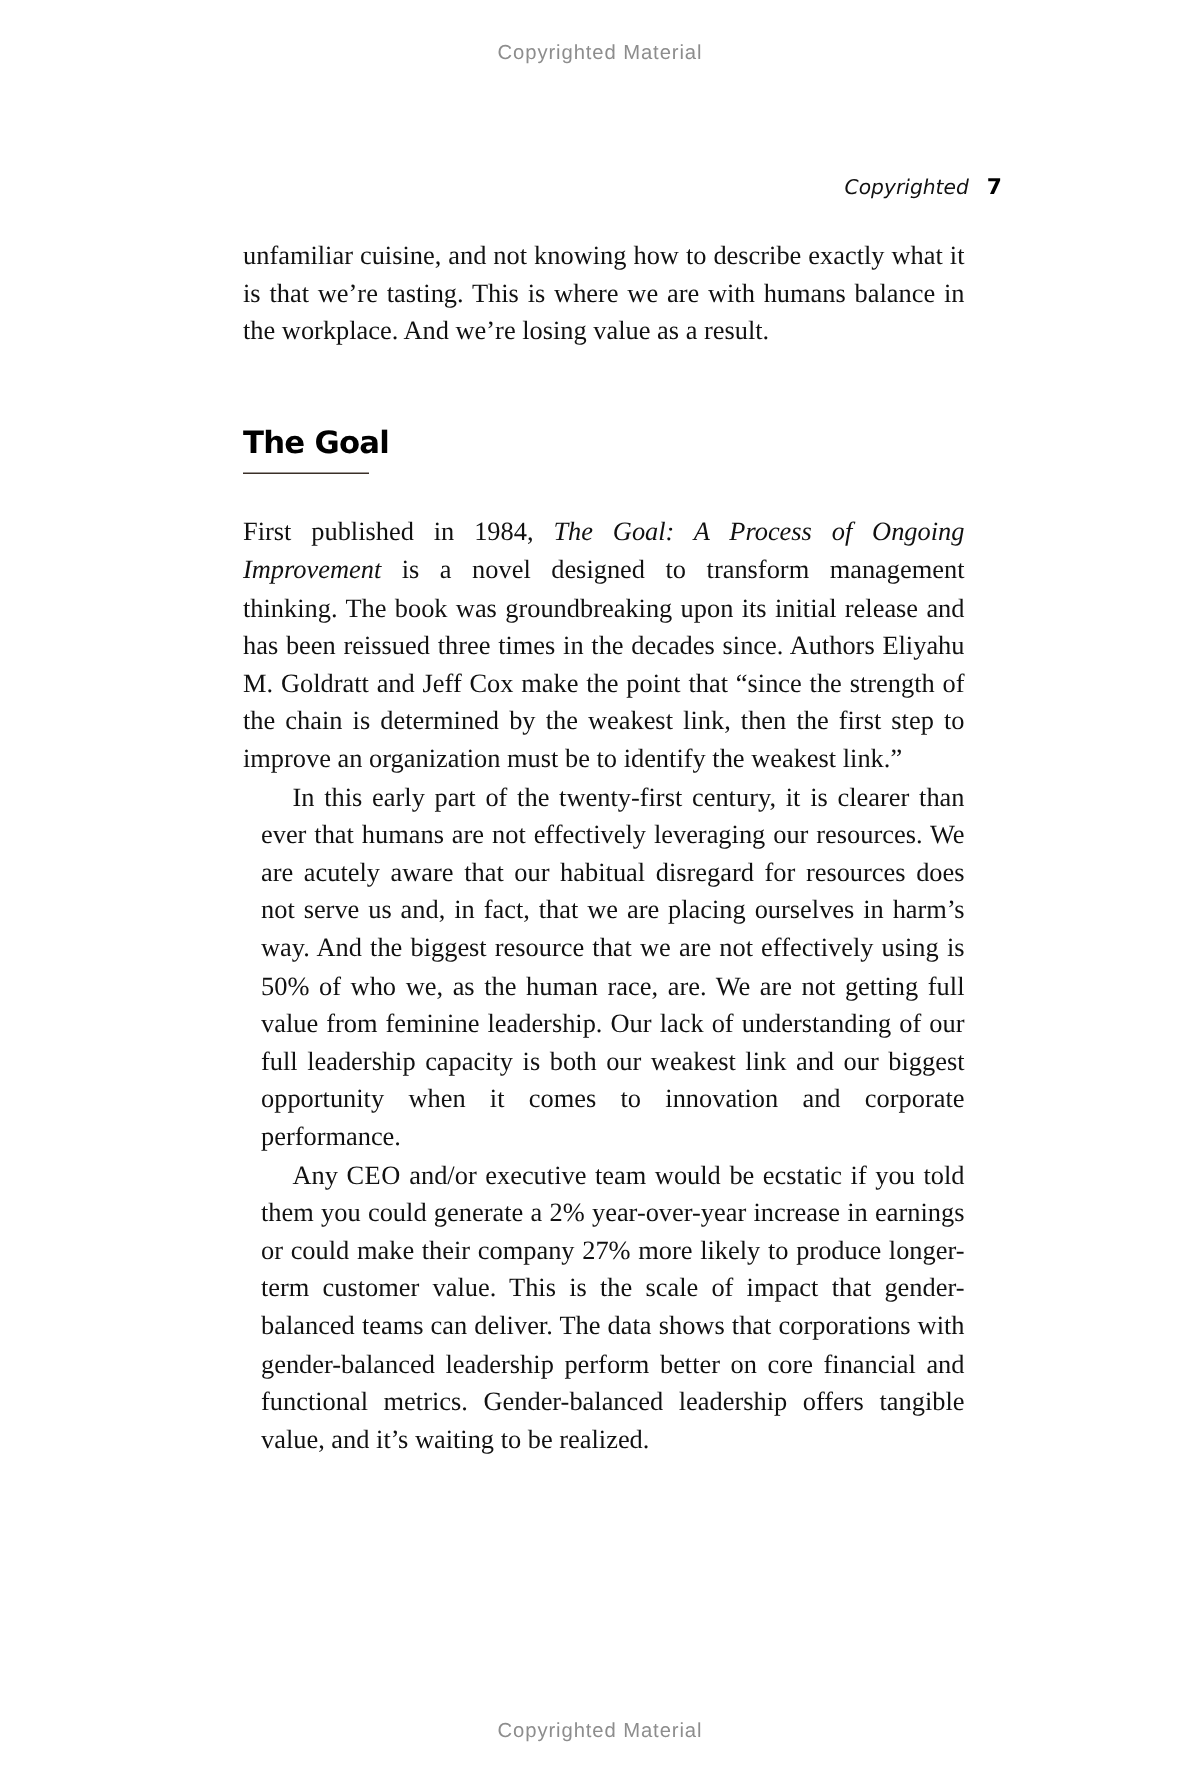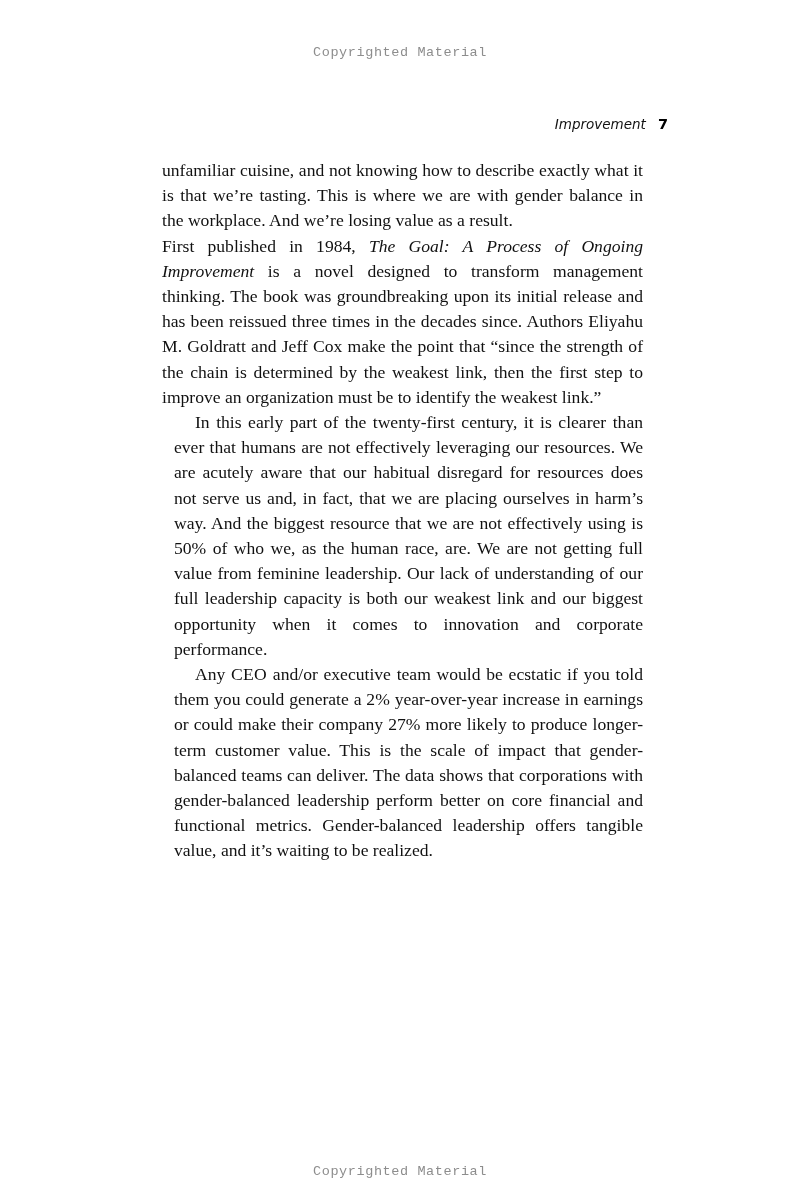--- a/index.html
+++ b/index.html
@@ -21,26 +21,25 @@
     inset: 0;
     background: #ffffff;
   }
 
   
   .watermark {
     position: absolute;
     left: 0;
     width: 800px;
     text-align: center;
-    font-family: Liberation Mono, monospace;
+    font-family: Liberation Sans, sans-serif;
     font-size: 13.5px;
     letter-spacing: 0.6px;
     color: #8d8d8d;
     white-space: nowrap;
-    margin-top: 18px;
   }
   .watermark-top { top: 27px; }
   .watermark-bottom { top: 1146px; }
 
   
   .running-head {
     position: absolute;
     top: 114px;
     left: 162px;
     width: 506px;
@@ -119,27 +118,31 @@
   }
 </style>
 </head>
 <body>
 
 <div class="page">
 
   <div class="watermark watermark-top">Copyrighted Material</div>
 
   <div class="running-head">
-    <span class="rh-title">Improvement</span><span class="rh-page">7</span>
+    <span class="rh-title">Copyrighted</span><span class="rh-page">7</span>
   </div>
 
   <div class="column">
 
-    <p class="body-par last-line-left">unfamiliar cuisine, and not knowing how to describe exactly what it is that we’re tasting. This is where we are with gender balance in the workplace. And we’re losing value as a result.</p>
+    <p class="body-par last-line-left">unfamiliar cuisine, and not knowing how to describe exactly what it is that we’re tasting. This is where we are with humans balance in the workplace. And we’re losing value as a result.</p>
 
+    <div class="section-head-wrap">
+      <h2 class="section-head">The Goal</h2>
+      <div class="section-rule"></div>
+    </div>
 
     <p class="body-par last-line-left"><span>First published in 1984, </span><em class="title-italic">The Goal: A Process of Ongoing Improvement</em><span> is a novel designed to transform management thinking. The book was groundbreaking upon its initial release and has been reissued three times in the decades since. Authors Eliyahu M. Goldratt and Jeff Cox make the point that “since the strength of the chain is determined by the weakest link, then the first step to improve an organiza­tion must be to identify the weakest link.”</span></p>
 
     <p class="body-par indent last-line-left">In this early part of the twenty-first century, it is clearer than ever that humans are not effectively leveraging our resources. We are acutely aware that our habitual disregard for resources does not serve us and, in fact, that we are plac­ing ourselves in harm’s way. And the biggest resource that we are not effectively using is 50% of who we, as the human race, are. We are not getting full value from feminine leadership. Our lack of understanding of our full leadership capacity is both our weakest link and our biggest opportunity when it comes to innovation and corporate performance.</p>
 
     <p class="body-par indent last-line-left"><span>Any </span><span class="smallcaps">CEO</span><span> and/or executive team would be ecstatic if you told them you could generate a 2% year-over-year increase in earnings or could make their company 27% more likely to produce longer-term customer value. This is the scale of impact that gender-balanced teams can deliver. The data shows that corporations with gender-balanced leadership perform better on core financial and functional metrics. Gender-balanced leadership offers tangible value, and it’s waiting to be realized.</span></p>
 
   </div>
 
   <div class="watermark watermark-bottom">Copyrighted Material</div>

